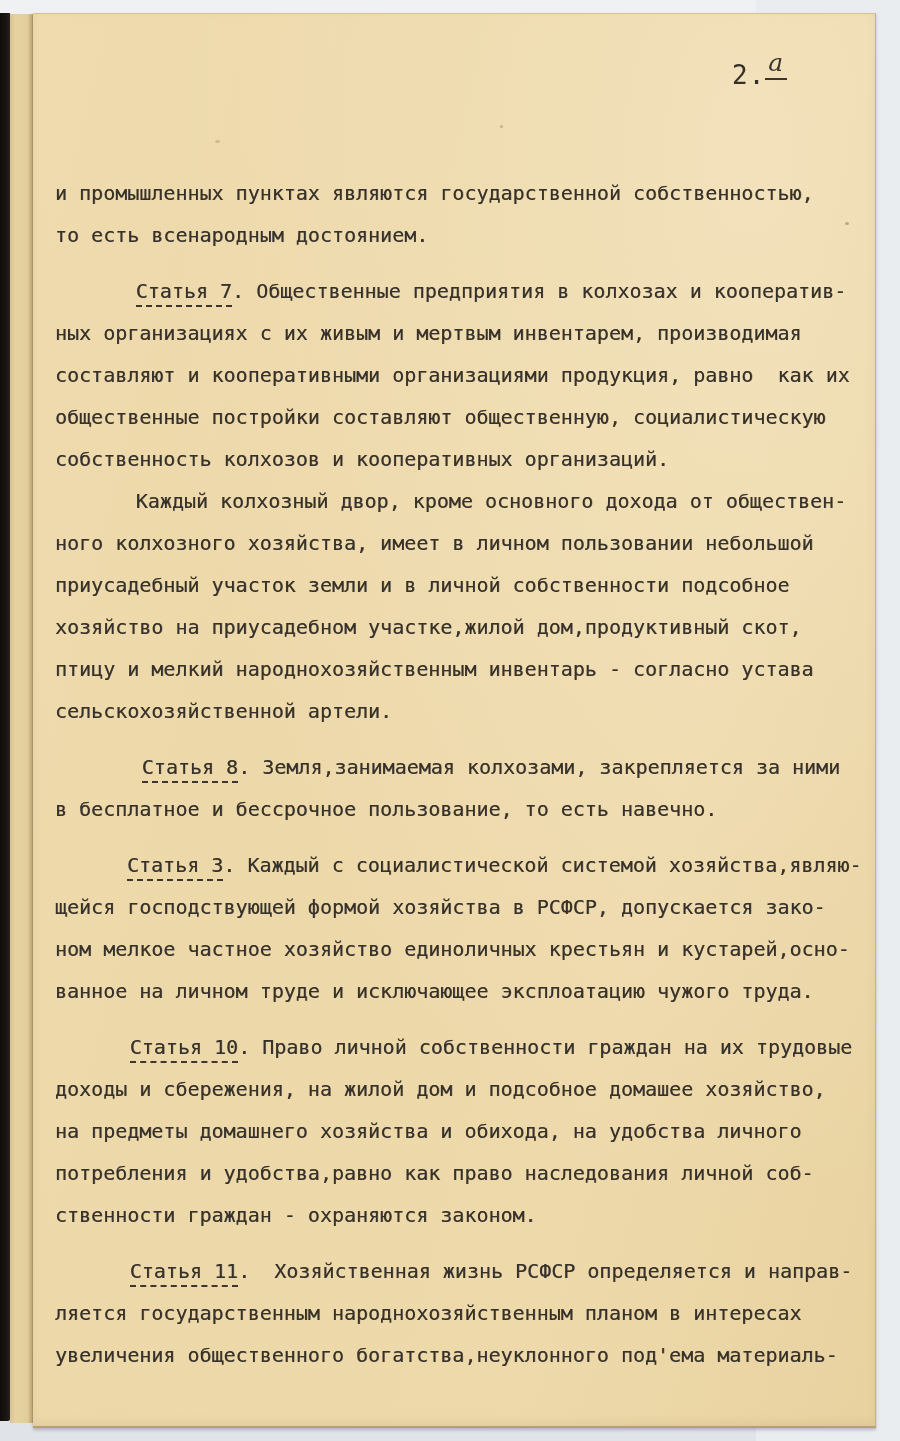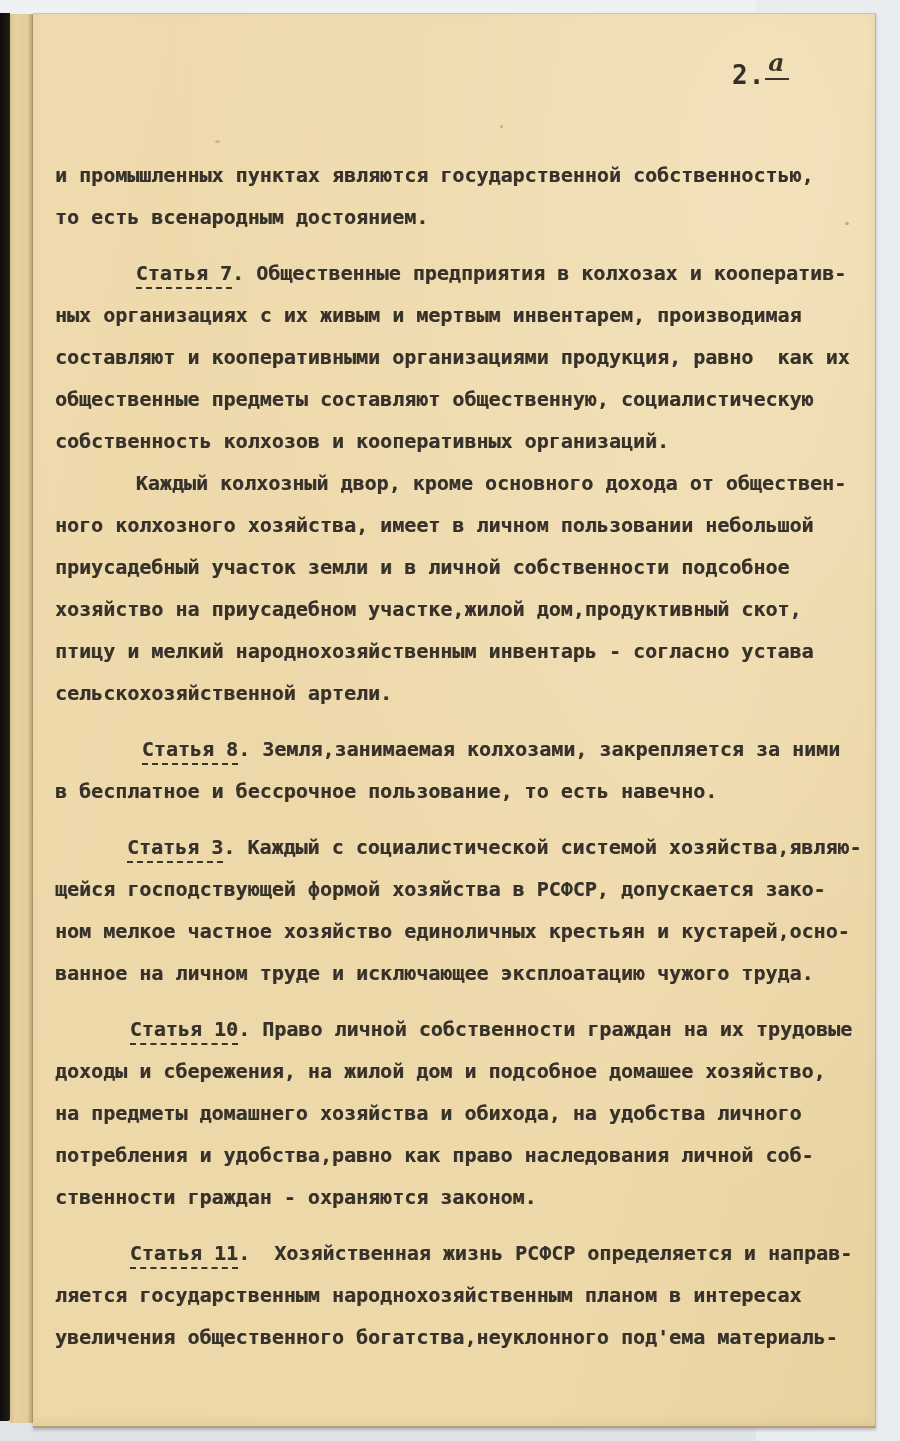--- a/index.html
+++ b/index.html
@@ -9,21 +9,20 @@
     width: 900px;
     height: 1441px;
     overflow: hidden;
     font-family: "DejaVu Sans Mono", "Liberation Mono", monospace;
   }
   .scan-canvas {
     position: relative;
     width: 756px;
     height: 1441px;
     background: linear-gradient(180deg, #eff1f2 0%, #ebeef0 50%, #e0e3e7 100%);
-    font-weight: bold;
   }
   
   .binding-strip {
     position: absolute;
     left: 0; top: 13px;
     width: 10px; height: 1408px;
     background: linear-gradient(90deg, #100d0b 0%, #1c1713 70%, #2a231c 100%);
     border-radius: 0 0 2px 0;
   }
   
@@ -64,21 +63,21 @@
     font-style: italic;
     font-size: 25px;
     transform: translateY(-13px);
     border-bottom: 2px solid #3a362e;
     padding: 0 3px 1px 3px;
     color: #3a352d;
   }
   
   .doc-body {
     position: absolute;
-    left: 55px; top: 154px;
+    left: 55px; top: 172px;
     width: 800px;
     color: #36322b;
     font-size: 20px;
     line-height: 42px;
     text-shadow: 0.4px 0.4px 0.5px rgba(50,44,32,0.55);
   }
   .para { margin: 0; }
   .para.spaced { margin-top: 14px; }
   .line { white-space: pre; }
   .line.indent { padding-left: 72px; text-align: center; }
@@ -108,21 +107,21 @@
 
   <div class="doc-body">
       <div class="para">
         <div class="line">и промышленных пунктах являются государственной собственностью,</div>
         <div class="line">то есть всенародным достоянием.</div>
       </div>
       <div class="para spaced">
         <div class="line indent"><span class="article-heading">Статья 7</span><span>.</span><span> Общественные предприятия в колхозах и кооператив-</span></div>
         <div class="line">ных организациях с их живым и мертвым инвентарем, производимая</div>
         <div class="line">составляют и кооперативными организациями продукция, равно  как их</div>
-        <div class="line">общественные предметы составляют общественную, социалистическую</div>
+        <div class="line">общественные постройки составляют общественную, социалистическую</div>
         <div class="line">собственность колхозов и кооперативных организаций.</div>
       </div>
       <div class="para">
         <div class="line indent">Каждый колхозный двор, кроме основного дохода от обществен-</div>
         <div class="line">ного колхозного хозяйства, имеет в личном пользовании небольшой</div>
         <div class="line">приусадебный участок земли и в личной собственности подсобное</div>
         <div class="line">хозяйство на приусадебном участке,жилой дом,продуктивный скот,</div>
         <div class="line">птицу и мелкий народнохозяйственным инвентарь - согласно устава</div>
         <div class="line">сельскохозяйственной артели.</div>
       </div>

